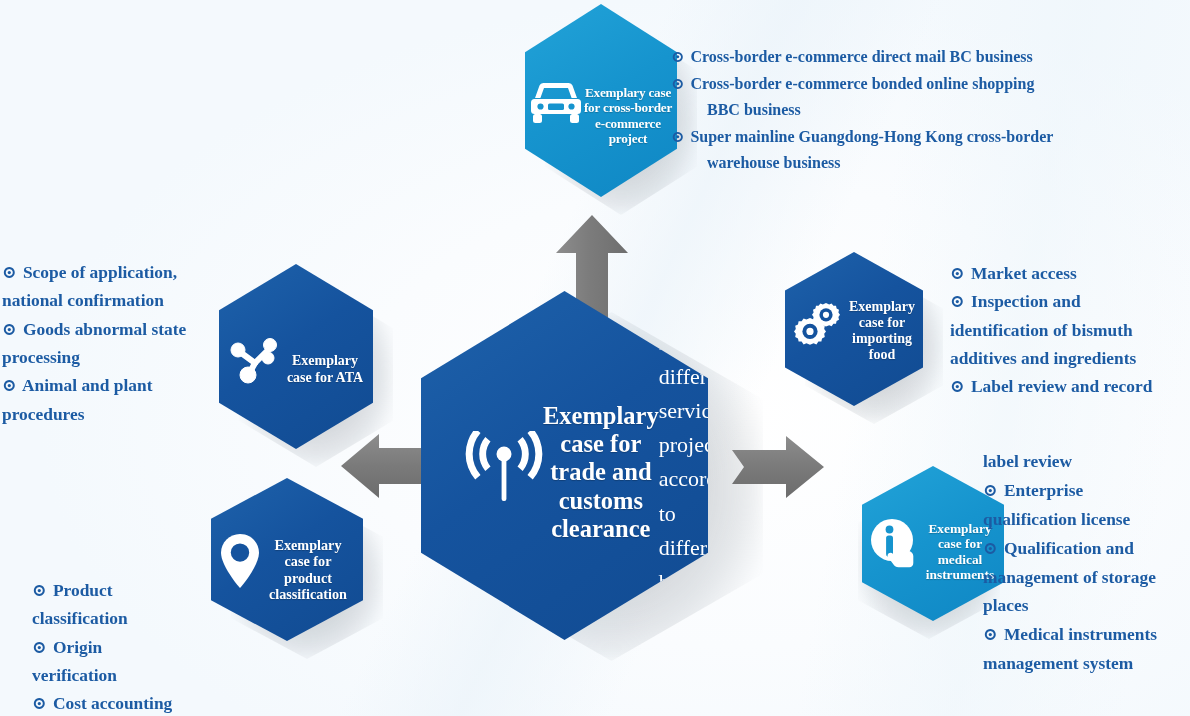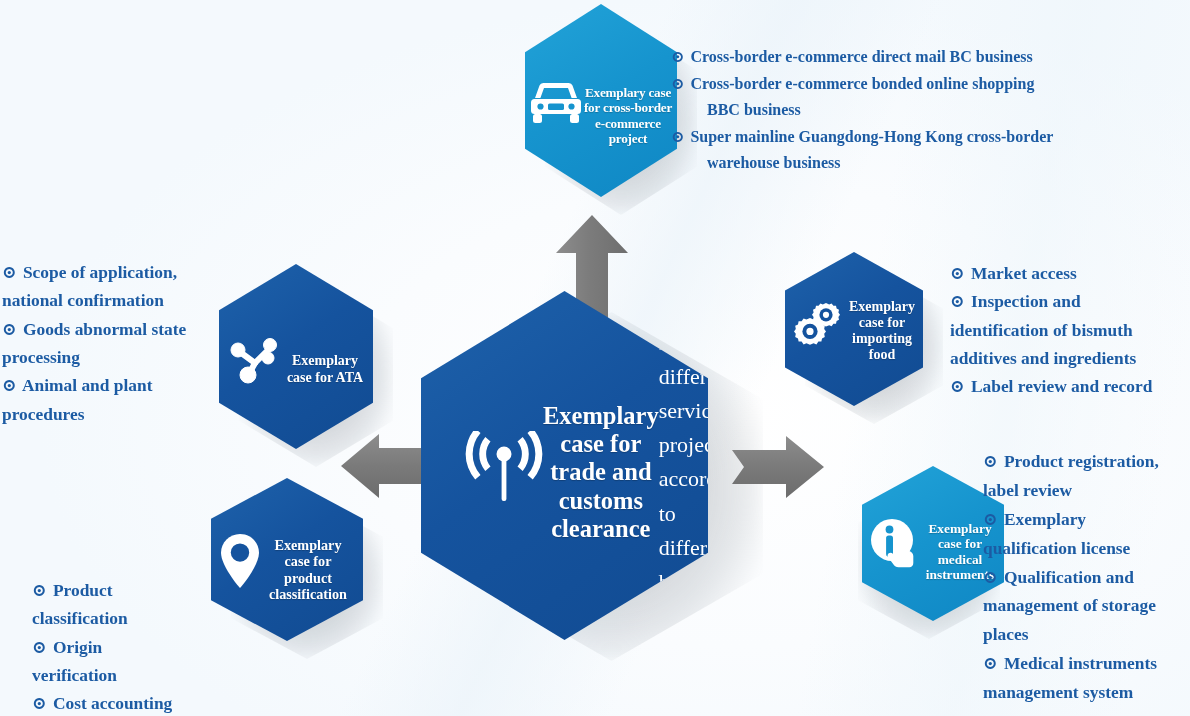--- a/index.html
+++ b/index.html
@@ -305,23 +305,22 @@
         <circle cx="21.5" cy="11.5" r="3.9" fill="#1694ce"></circle>
         <rect x="18.1" y="17.5" width="6.9" height="21" rx="2.6" fill="#1694ce"></rect>
         <path d="M31.5 18.5 c2.6 0 4.2 2 4.2 4.3 v8.6 l4.6 1.3 c3.2 0.9 5 2.5 5 5.3 v7 c0 2.4 -1.5 4.2 -4 4.2 h-10.8 c-2.4 0 -3.6 -1 -5 -2.8 l-5.2 -6.8 c-1.1 -1.5 -0.9 -3.3 0.4 -4.3 c1.3 -1 3 -0.8 4.2 0.5 l2.2 2.4 v-15.4 c0 -2.3 1.7 -4.3 4.4 -4.3 z"></path>
         <path d="M31.5 20.9 c1.4 0 2.1 1 2.1 2.1 v9.8 h2.2 v-7.3" fill="none"></path>
       </svg>
     </span>
     <div class="hex-title">Exemplary case for medical instruments</div>
   </div>
 
   <div class="bullets" id="bul-med">
-    <span class="li"><span class="dot">⊙</span> <span>Product registration,</span></span>
     <span style="display:block">label review</span>
-    <span class="li"><span class="dot">⊙</span> <span>Exemplary</span></span>
+    <span class="li"><span class="dot">⊙</span> <span>Enterprise</span></span>
     <span style="display:block">qualification license</span>
     <span class="li"><span class="dot">⊙</span> <span>Qualification and</span></span>
     <span style="display:block">management of storage places</span>
     <span class="li"><span class="dot">⊙</span> <span>Medical instruments</span></span>
     <span style="display:block">management system</span>
   </div>
 
 </div>
 
 </body></html>

